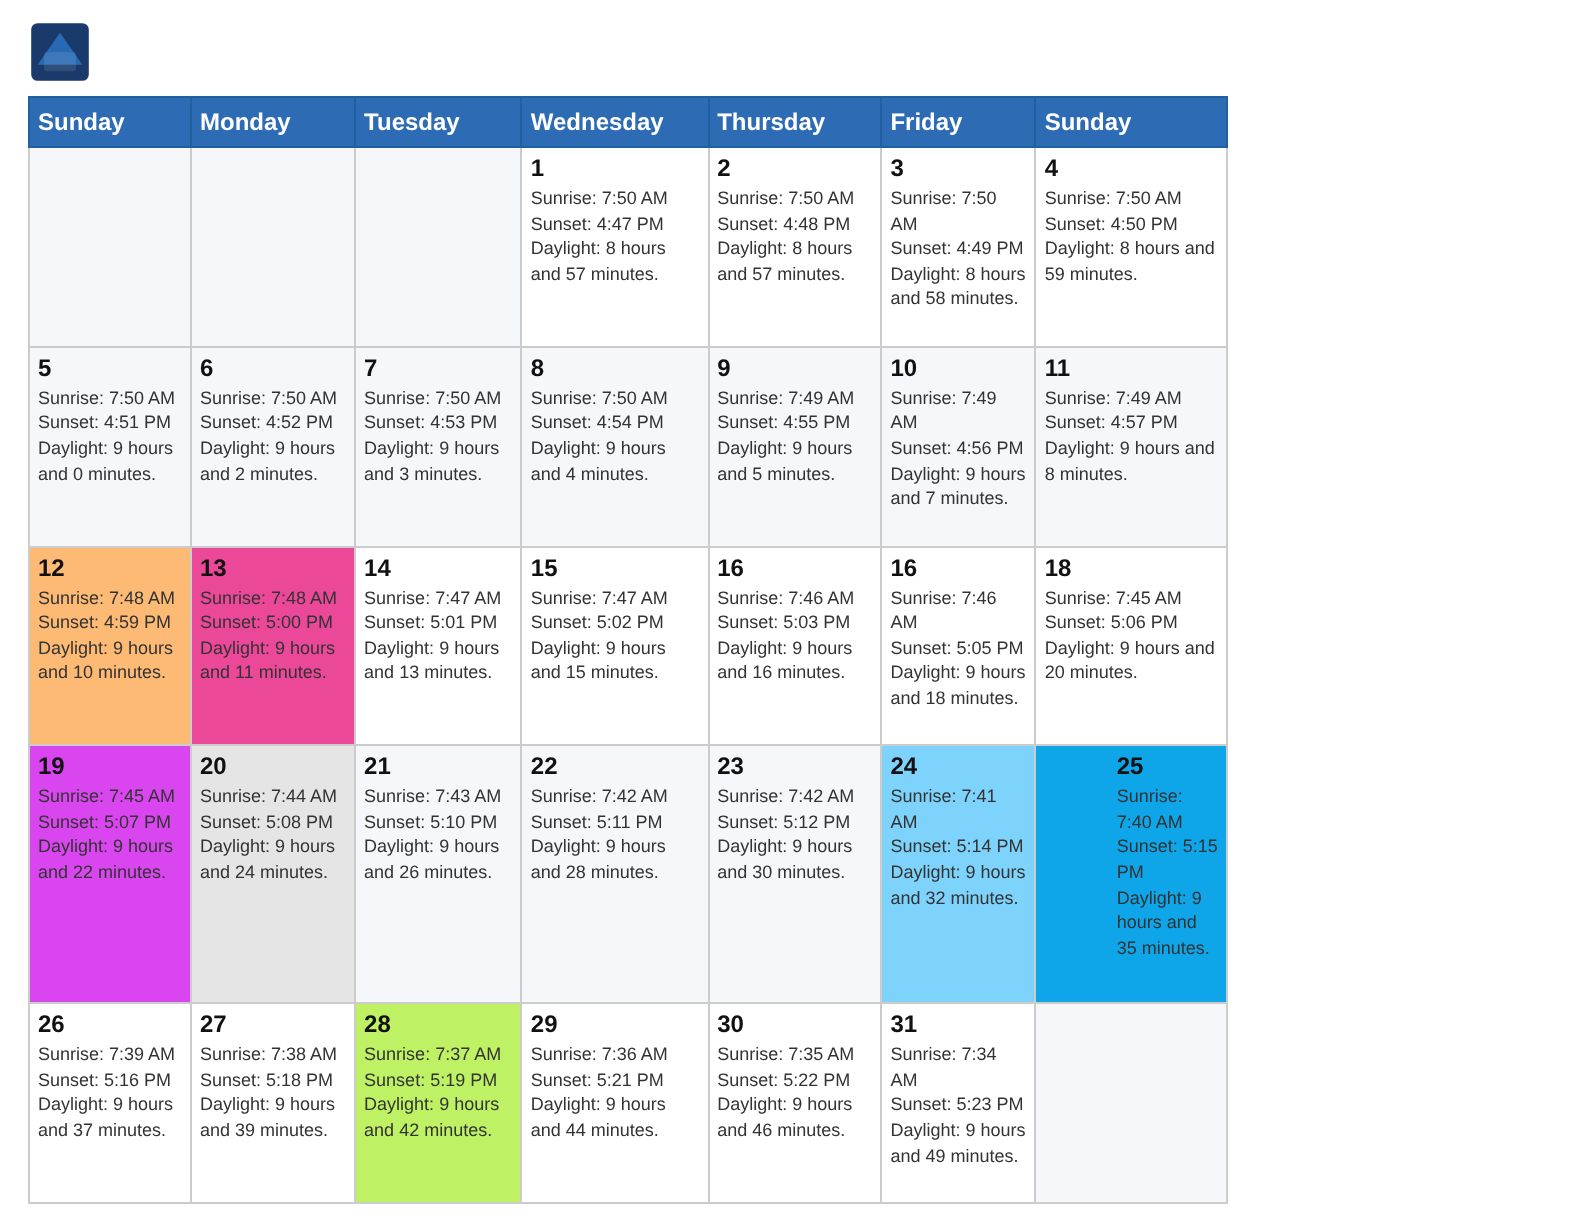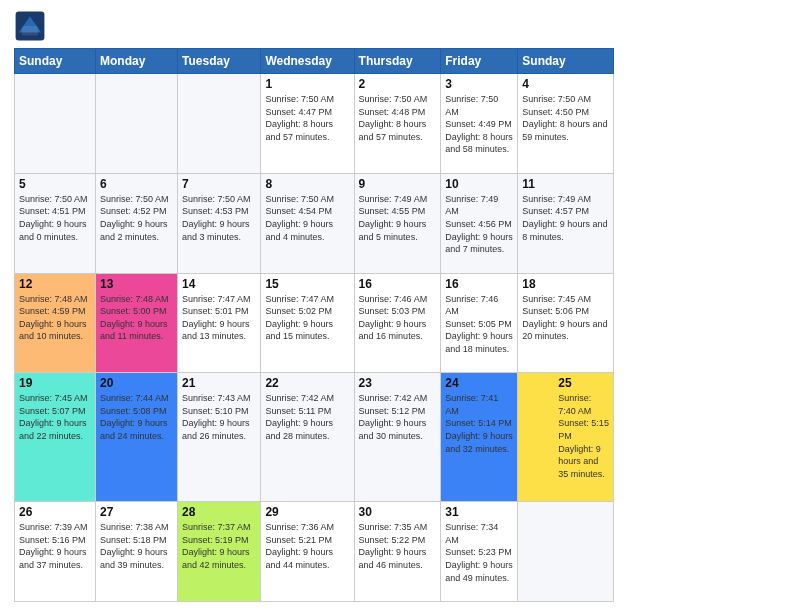--- a/index.html
+++ b/index.html
@@ -214,45 +214,45 @@
           <td style="background: rgb(255, 255, 255);">
             <span class="day-number">16</span>
             <div class="day-info">Sunrise: 7:46 AM<br>Sunset: 5:05 PM<br>Daylight: 9 hours and 18 minutes.</div>
           </td>
           <td style="background: rgb(255, 255, 255);">
             <span class="day-number">18</span>
             <div class="day-info">Sunrise: 7:45 AM<br>Sunset: 5:06 PM<br>Daylight: 9 hours and 20 minutes.</div>
           </td>
         </tr>
         <tr>
-          <td style="background: #5eead4;">
+          <td style="background: #d946ef;">
             <span class="day-number">19</span>
             <div class="day-info">Sunrise: 7:45 AM<br>Sunset: 5:07 PM<br>Daylight: 9 hours and 22 minutes.</div>
           </td>
-          <td style="background: #3b82f6;">
+          <td style="background: #e5e5e5;">
             <span class="day-number">20</span>
             <div class="day-info">Sunrise: 7:44 AM<br>Sunset: 5:08 PM<br>Daylight: 9 hours and 24 minutes.</div>
           </td>
           <td style="background: rgb(245, 247, 250);">
             <span class="day-number">21</span>
             <div class="day-info">Sunrise: 7:43 AM<br>Sunset: 5:10 PM<br>Daylight: 9 hours and 26 minutes.</div>
           </td>
           <td style="background: rgb(245, 247, 250);">
             <span class="day-number">22</span>
             <div class="day-info">Sunrise: 7:42 AM<br>Sunset: 5:11 PM<br>Daylight: 9 hours and 28 minutes.</div>
           </td>
           <td style="background: rgb(245, 247, 250);">
             <span class="day-number">23</span>
             <div class="day-info">Sunrise: 7:42 AM<br>Sunset: 5:12 PM<br>Daylight: 9 hours and 30 minutes.</div>
           </td>
-          <td style="background: #3b82f6;">
+          <td style="background: #7dd3fc;">
             <span class="day-number">24</span>
             <div class="day-info">Sunrise: 7:41 AM<br>Sunset: 5:14 PM<br>Daylight: 9 hours and 32 minutes.</div>
           </td>
-          <td style="background: #fde047; padding-left: 40px;">
+          <td style="background: #0ea5e9; padding-left: 40px;">
             <span class="day-number">25</span>
             <div class="day-info">Sunrise: 7:40 AM<br>Sunset: 5:15 PM<br>Daylight: 9 hours and 35 minutes.</div>
           </td>
         </tr>
         <tr>
           <td style="background: rgb(255, 255, 255);">
             <span class="day-number">26</span>
             <div class="day-info">Sunrise: 7:39 AM<br>Sunset: 5:16 PM<br>Daylight: 9 hours and 37 minutes.</div>
           </td>
           <td style="background: rgb(255, 255, 255);">

